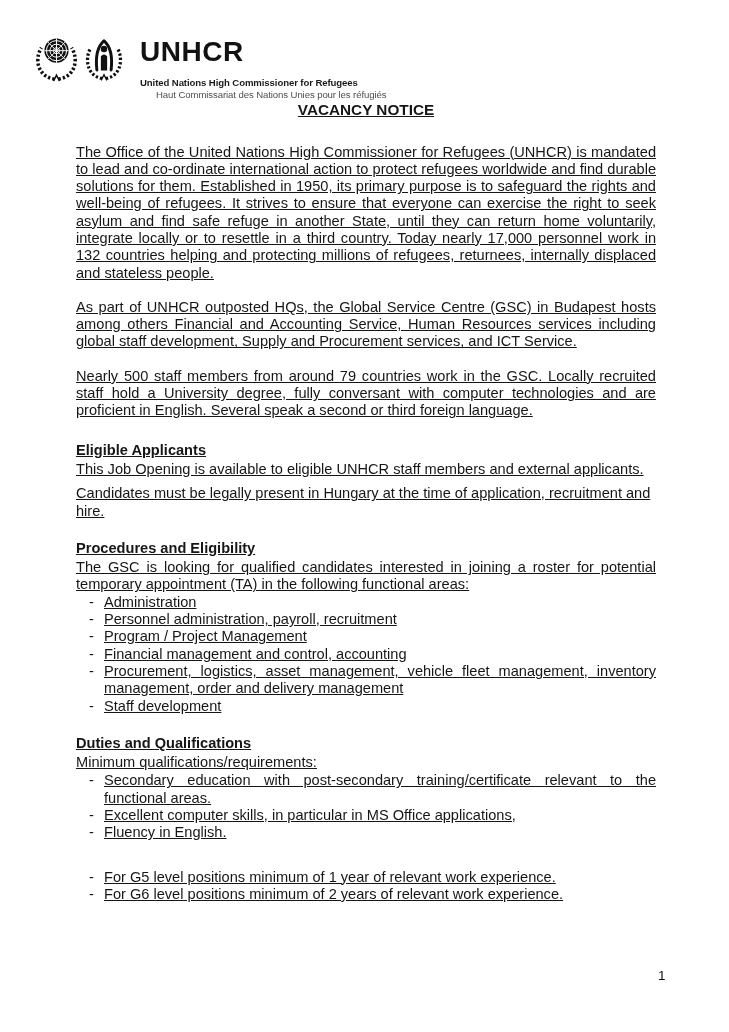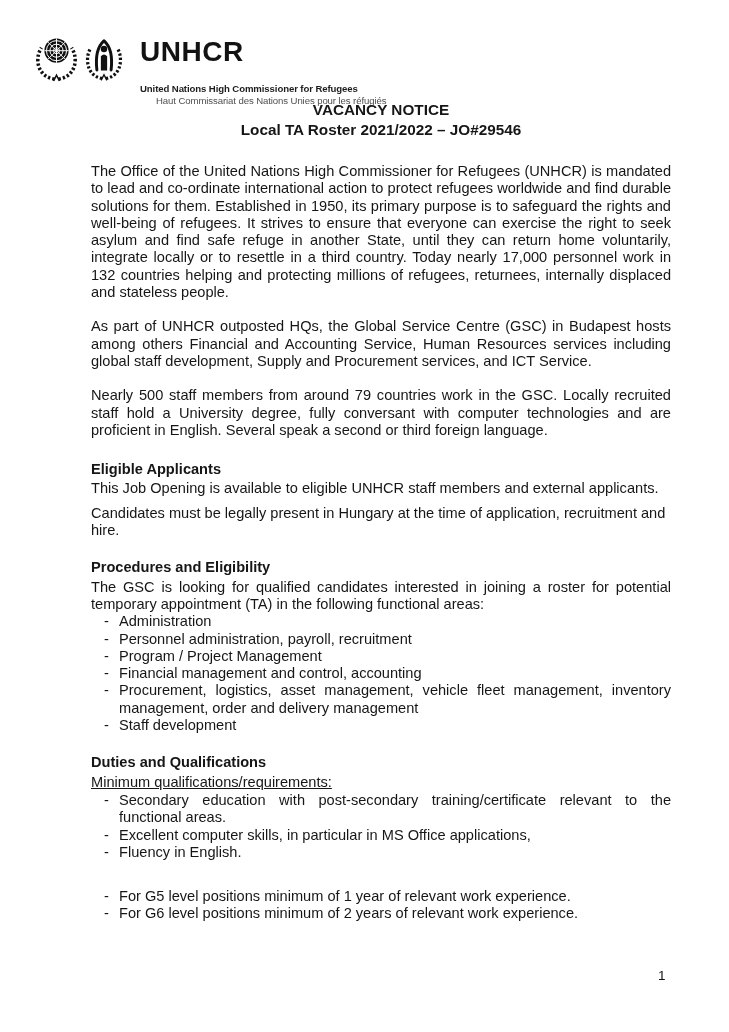--- a/index.html
+++ b/index.html
@@ -19,28 +19,28 @@
     display:flex; align-items:flex-start; gap:7px;
   }
   .emblem { display:block; }
   .logo-text { margin-left:10px; padding-top:3px; }
   .logo-acronym {
     font-size:28px; font-weight:bold; line-height:26px;
     letter-spacing:0.5px; color:#121212;
   }
   .logo-sub-en {
     font-size:9.6px; font-weight:bold; line-height:11px;
-    color:#1c1c1c; letter-spacing:-0.1px; margin-top:18px;
+    color:#1c1c1c; letter-spacing:-0.1px; margin-top:12px;
   }
   .logo-sub-fr {
     font-size:9.6px; font-weight:normal; line-height:11px;
     color:#4f4f4f; letter-spacing:-0.1px; margin-top:1px;padding-left:16px;
   }
   
-  .content { position:absolute; top:100px; left:91px; width:580px; }
+  .content { position:absolute; top:100px; left:76px; width:580px;text-decoration:underline; }
   .doc-title { text-align:center; font-weight:bold; font-size:15.3px; line-height:19.5px; }
   .body-copy { margin-top:24px; }
   p.para { text-align:justify; margin-bottom:17px; }
   .section { margin-top:3px; }
   h3.sec-heading { font-size:14.6px; font-weight:bold; margin:0 0 2px 0; }
   .gap-lg { margin-top:22px; }
   .eligible-p1 { margin-bottom:7px; text-align:left; }
   .eligible-p2 { text-align:left; margin-bottom:20px; }
   .proc-intro { text-align:justify; margin-bottom:0; }
   ul.dash-list { list-style:none; margin:0 0 0 0; }
@@ -104,21 +104,20 @@
       <div class="logo-acronym">UNHCR</div>
       <div class="logo-sub-en">United Nations High Commissioner for Refugees</div>
       <div class="logo-sub-fr">Haut Commissariat des Nations Unies pour les réfugiés</div>
     </div>
   </div>
 
   <div class="content">
 
     <div class="doc-title">
       <div>VACANCY NOTICE</div>
-      <div>Local TA Roster 2021/2022 – JO#29546</div>
     </div>
 
     <div class="body-copy">
       <p class="para">The Office of the United Nations High Commissioner for Refugees (UNHCR) is mandated to lead and co-ordinate international action to protect refugees worldwide and find durable solutions for them. Established in 1950, its primary purpose is to safeguard the rights and well-being of refugees. It strives to ensure that everyone can exercise the right to seek asylum and find safe refuge in another State, until they can return home voluntarily, integrate locally or to resettle in a third country. Today nearly 17,000 personnel work in 132 countries helping and protecting millions of refugees, returnees, internally displaced and stateless people.</p>
       <p class="para">As part of UNHCR outposted HQs, the Global Service Centre (GSC) in Budapest hosts among others Financial and Accounting Service, Human Resources services including global staff development, Supply and Procurement services, and ICT Service.</p>
       <p class="para">Nearly 500 staff members from around 79 countries work in the GSC. Locally recruited staff hold a University degree, fully conversant with computer technologies and are proficient in English. Several speak a second or third foreign language.</p>
 
       <div class="section gap-lg">
         <h3 class="sec-heading">Eligible Applicants</h3>
         <p class="eligible-p1">This Job Opening is available to eligible UNHCR staff members and external applicants.</p>

